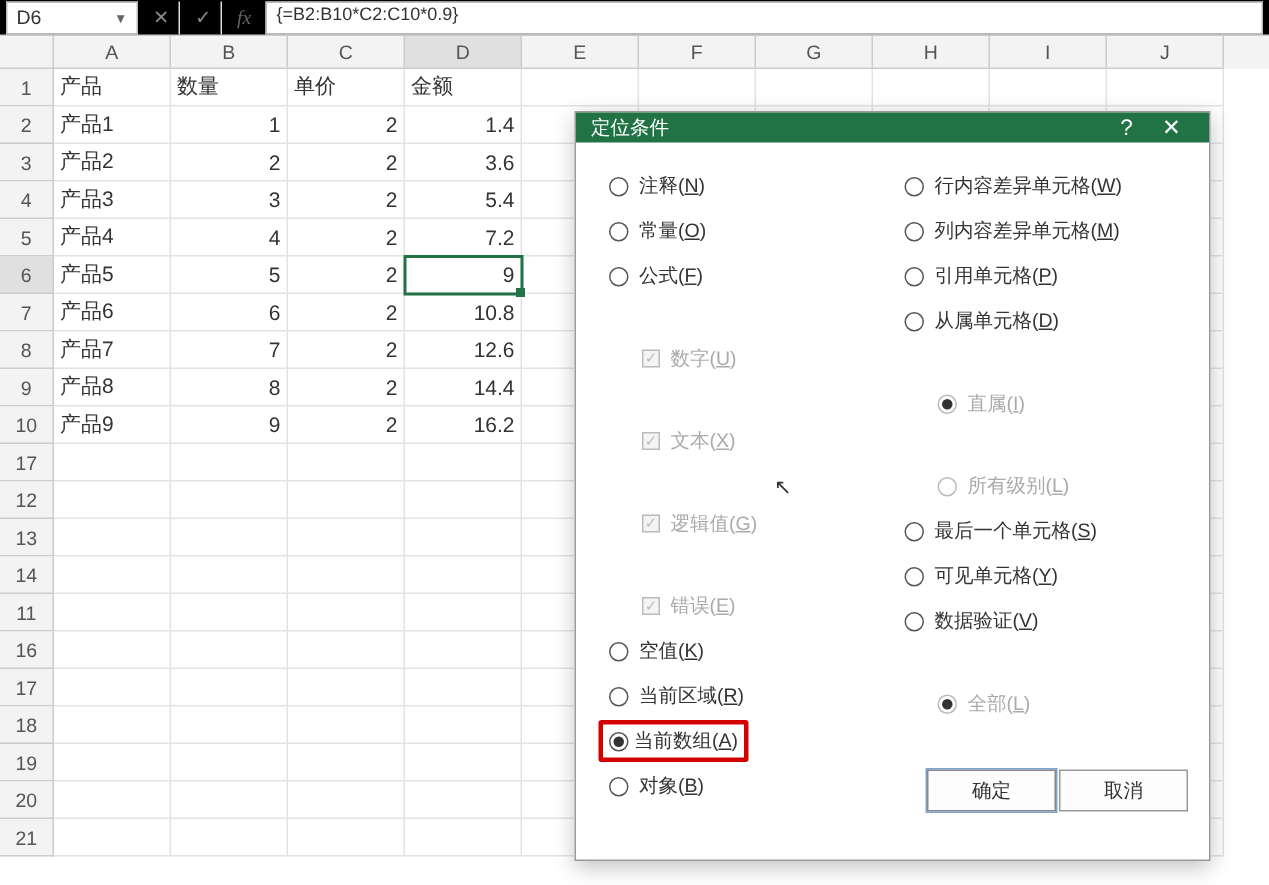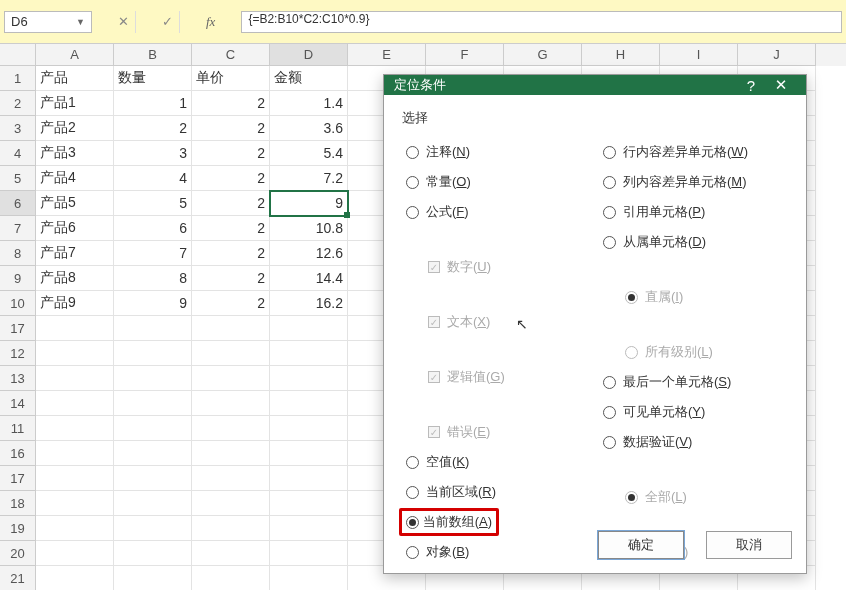--- a/index.html
+++ b/index.html
@@ -1,19 +1,19 @@
 <!DOCTYPE html>
 <html><head>
 <meta charset="utf-8">
 <style>
 * { box-sizing: border-box; margin: 0; padding: 0; font-family: "Segoe UI", Arial, sans-serif; }
 body { background: #fff; width: 846px; height: 590px; overflow: hidden; position: relative; font-size: 13px; color: #333; }
 
 
-.formula-bar { display: flex; align-items: center; height: 44px; border-bottom: 1px solid #ccc; background: #fef9c3; padding: 2px 4px; gap: 20px; }
+.formula-bar { display: flex; align-items: center; height: 24px; border-bottom: 1px solid #ccc; background: #000000; padding: 2px 4px; gap: 4px; }
 .namebox { width: 88px; height: 22px; background: #fff; border: 1px solid #bbb; padding: 0 6px; display: flex; align-items: center; justify-content: space-between; font-size: 13px; }
 .namebox .dd { font-size: 9px; color: #666; }
 .fb-btn { width: 24px; height: 22px; display: inline-flex; align-items: center; justify-content: center; color: #888; border-right: 1px solid #ddd; }
 .fx { font-style: italic; font-family: "Times New Roman", serif; color: #666; padding: 0 6px; }
 .formula-input { flex: 1; height: 22px; background: #fff; border: 1px solid #bbb; padding: 0 6px; display: flex; font-size: 12px; }
 
 
 .grid { position: relative; }
 .col-headers { display: flex; height: 22px; background: #f3f3f3; }
 .corner { width: 36px; border-right: 1px solid #ccc; border-bottom: 1px solid #ccc; background: #f3f3f3; }
@@ -43,21 +43,21 @@
 .radio { width: 13px; height: 13px; border: 1px solid #555; border-radius: 50%; display: inline-flex; align-items: center; justify-content: center; flex-shrink: 0; }
 .radio.checked::after { content: ""; width: 7px; height: 7px; background: #333; border-radius: 50%; }
 .radio.disabled { border-color: #bbb; }
 .chk { width: 12px; height: 12px; border: 1px solid #bbb; background: #f4f4f4; display: inline-flex; align-items: center; justify-content: center; font-size: 10px; color: #bbb; flex-shrink: 0; }
 .chk::after { content: "✓"; }
 .disabled-text { color: #aaa; }
 .sub { padding-left: 26px; margin-top: 25px; }
 .hot { text-decoration: underline; }
 .highlight { border: 3px solid #d40000; padding: 2px 4px; margin-left: -7px; border-radius: 2px; }
 .cursor { position: absolute; left: 516px; top: 316px; font-size: 14px; z-index: 20; pointer-events: none; }
-.dlg-buttons { position: absolute; right: 14px; bottom: 14px; display: flex; gap: 22px; }
+.dlg-buttons { position: absolute; right: 14px; bottom: 32px; display: flex; gap: 2px; }
 .btn { width: 86px; height: 28px; border: 1px solid #9a9a9a; background: #fdfdfd; display: flex; align-items: center; justify-content: center; font-size: 13px; }
 .btn.primary { border: 1px solid #888; box-shadow: 0 0 0 1px #7aa6d6; }
 </style>
 </head>
 <body>
 
 <div class="formula-bar">
   <div class="namebox">
     <span>D6</span>
     <span class="dd">▼</span>
@@ -362,21 +362,20 @@
   </div>
 
 <div class="dialog">
   <div class="dlg-title">
     <span>定位条件</span>
     <span class="spacer"></span>
     <span class="help">?</span>
     <span class="close">✕</span>
   </div>
   <div class="dlg-body">
-    <div class="section-label">选择</div>
     <div class="columns">
       <div class="col-left">
           <div class="opt">
             <span class="radio"></span>
             <span>注释(<span class="hot">N</span>)</span>
           </div>
           <div class="opt">
             <span class="radio"></span>
             <span>常量(<span class="hot">O</span>)</span>
           </div>

